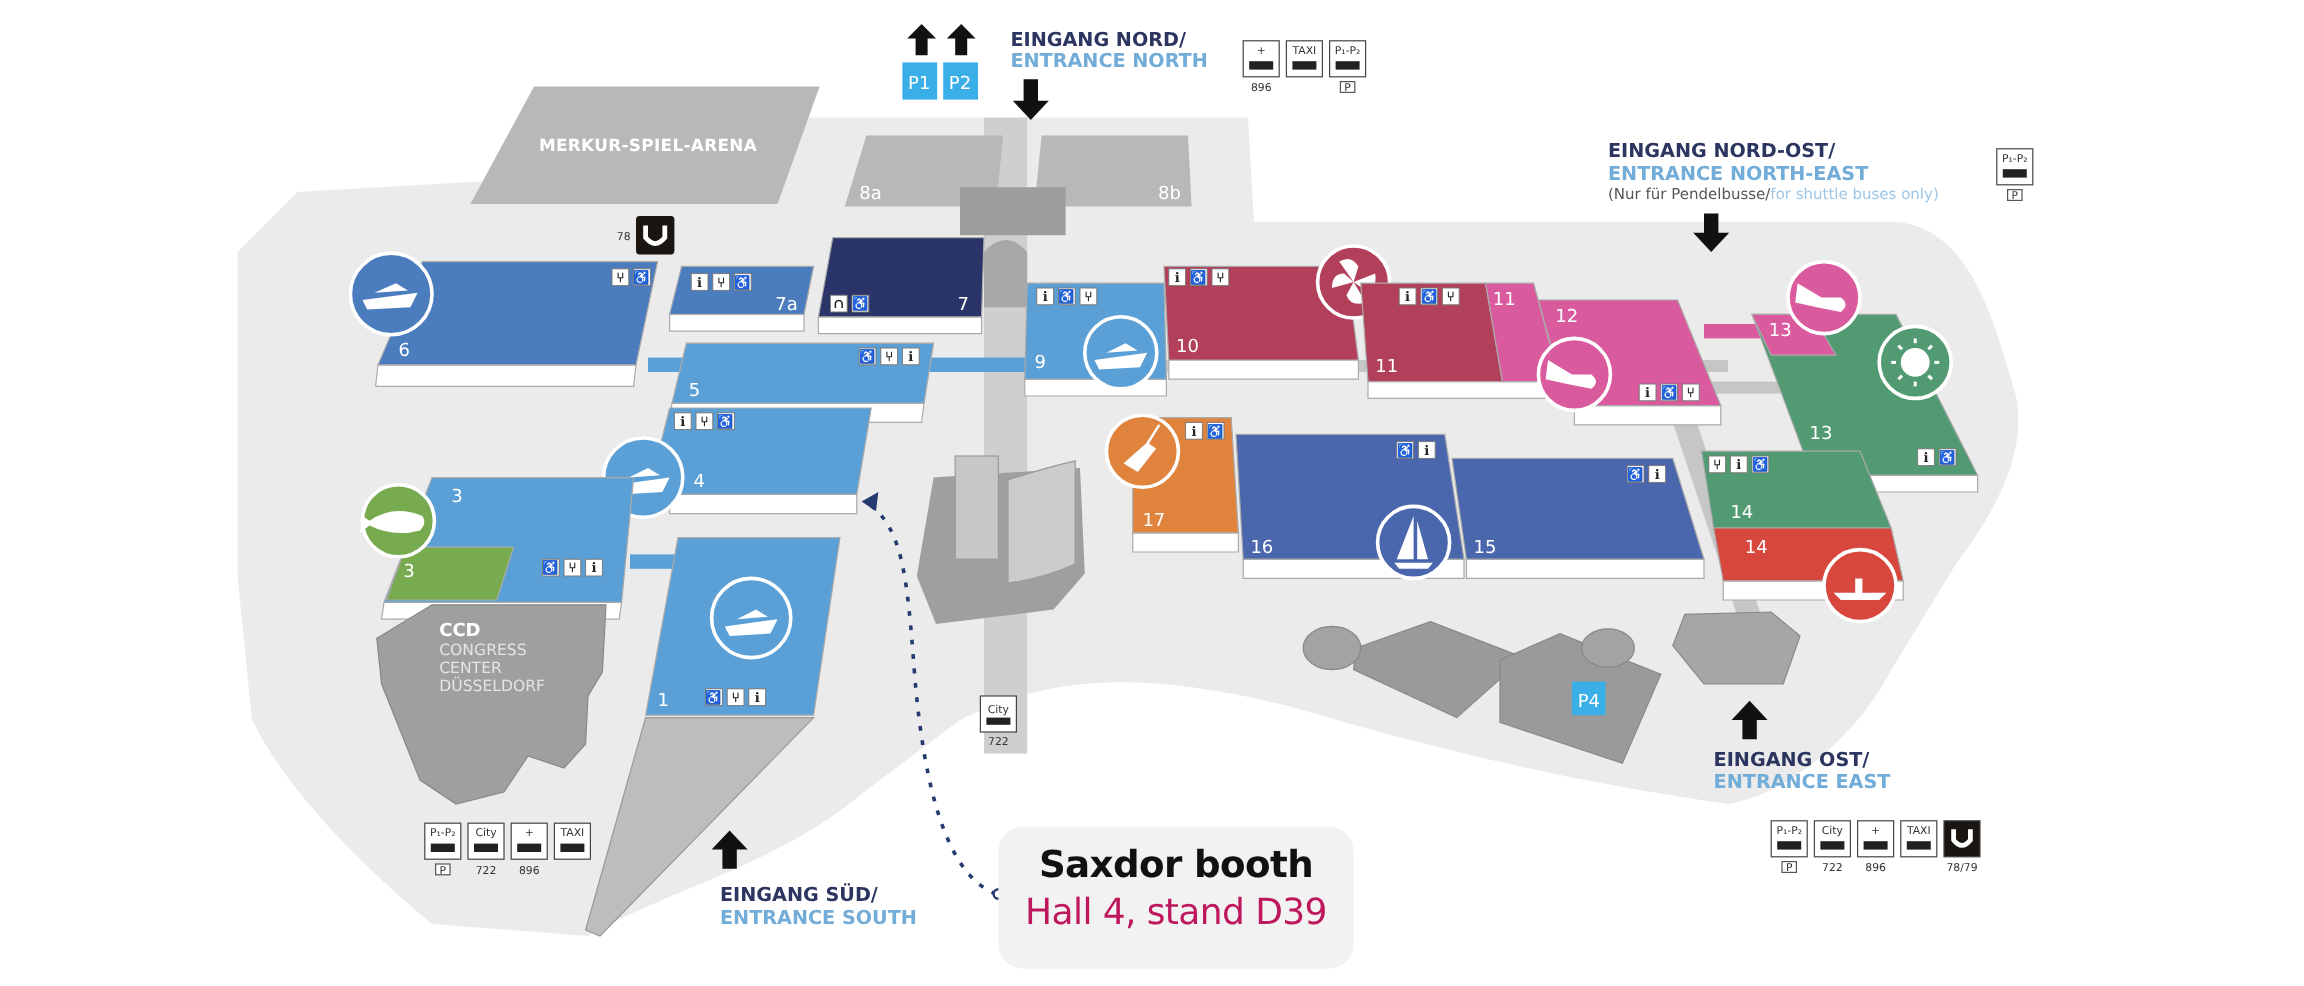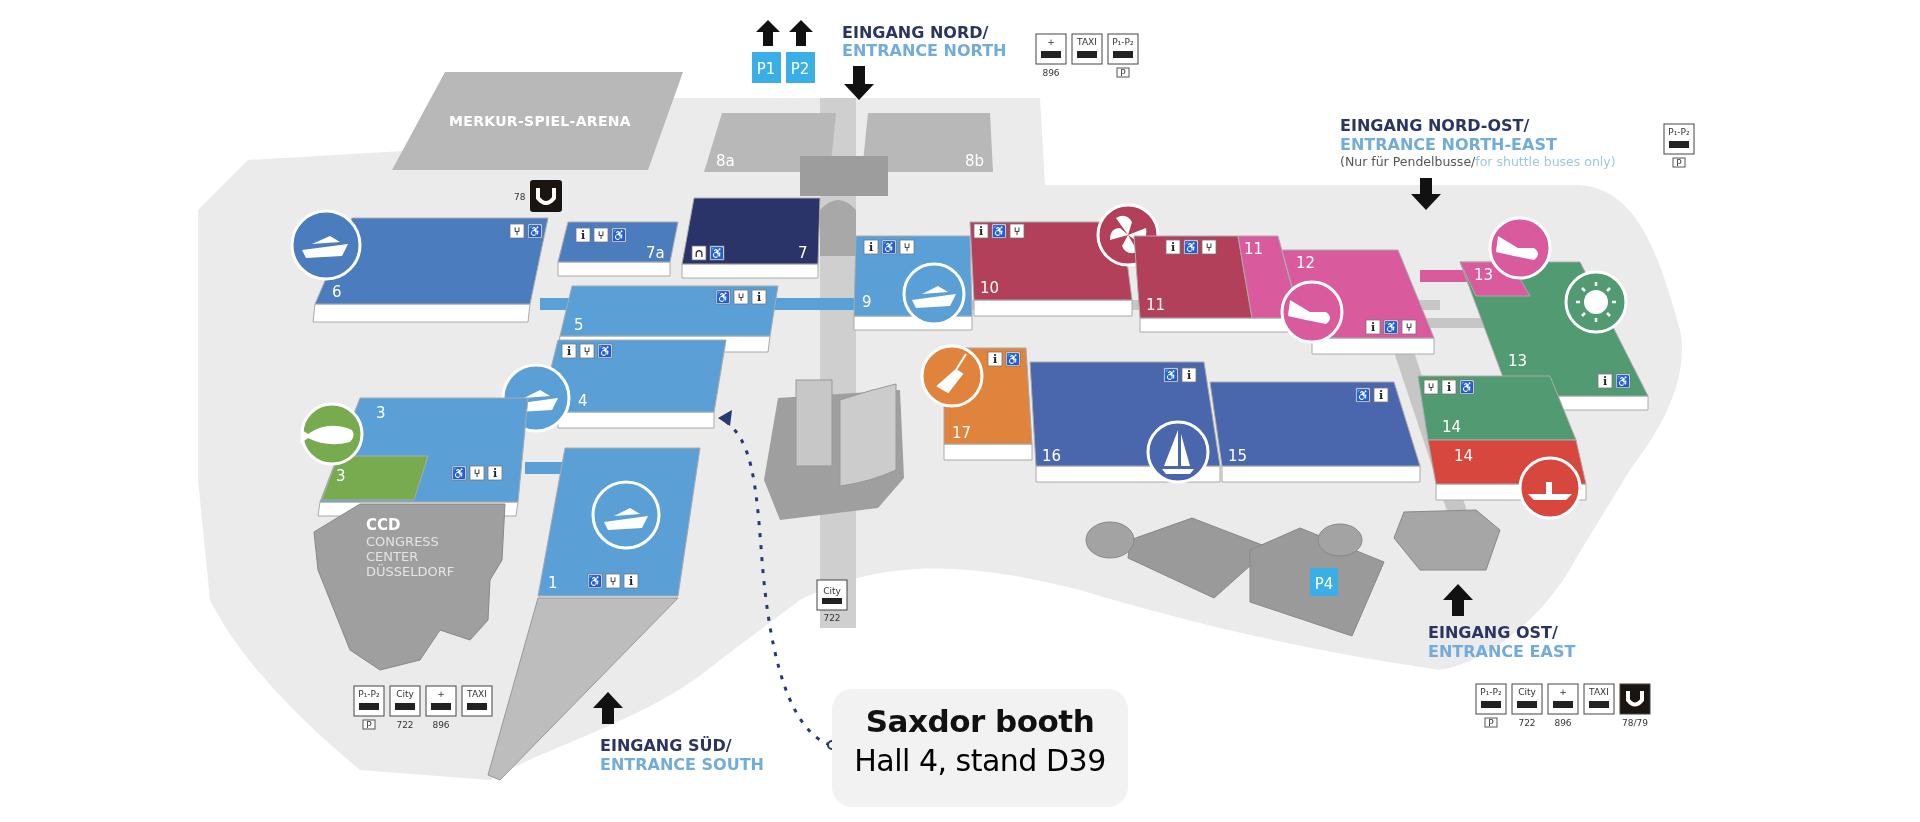--- a/index.html
+++ b/index.html
@@ -10,21 +10,21 @@
   .ccd-title { font-family:"DejaVu Sans", sans-serif; font-weight:bold; font-size:15px; fill:#ffffff; }
   .ccd-sub { font-family:"DejaVu Sans", sans-serif; font-size:13px; fill:#e4e4e4; }
   .ent-de { font-family:"DejaVu Sans", sans-serif; font-weight:bold; font-size:16px; fill:#2b3560; }
   .ent-en { font-family:"DejaVu Sans", sans-serif; font-weight:bold; font-size:16px; fill:#72acd8; }
   .ent-note-de { font-family:"DejaVu Sans", sans-serif; font-size:12.5px; fill:#555555; }
   .ent-note-en { font-family:"DejaVu Sans", sans-serif; font-size:12.5px; fill:#9ec6e6; }
   .tiny { font-family:"DejaVu Sans", sans-serif; font-size:9px; fill:#333; }
   .park-label { font-family:"DejaVu Sans", sans-serif; font-size:15px; fill:#ffffff; }
   .booth-card { position:absolute; left:832px; top:689px; width:296px; height:118px; background:#f2f2f2; border-radius:20px; text-align:center; }
   .booth-title { display:block; margin-top:14px; font-family:"DejaVu Sans", sans-serif; font-weight:bold; font-size:31px; color:#111; letter-spacing:-0.5px; }
-  .booth-sub { display:block; margin-top:4px; font-family:"DejaVu Sans", sans-serif; font-size:30px; color:#000000; letter-spacing:-0.5px; }
+  .booth-sub { display:block; margin-top:4px; font-family:"DejaVu Sans", sans-serif; font-size:30px; color:#be185d; letter-spacing:-0.5px; }
   .amen { fill:#ffffff; stroke:#777; stroke-width:0.8; }
   .amen-t { font-family:"DejaVu Serif", serif; font-weight:bold; font-size:11px; fill:#222; }
 </style>
 </head>
 <body>
 
 <svg id="map" viewBox="0 0 1920 822" xmlns="http://www.w3.org/2000/svg">
   <defs>
     <g id="amen-box">
         <rect x="0" y="0" width="14" height="14" class="amen"></rect>

